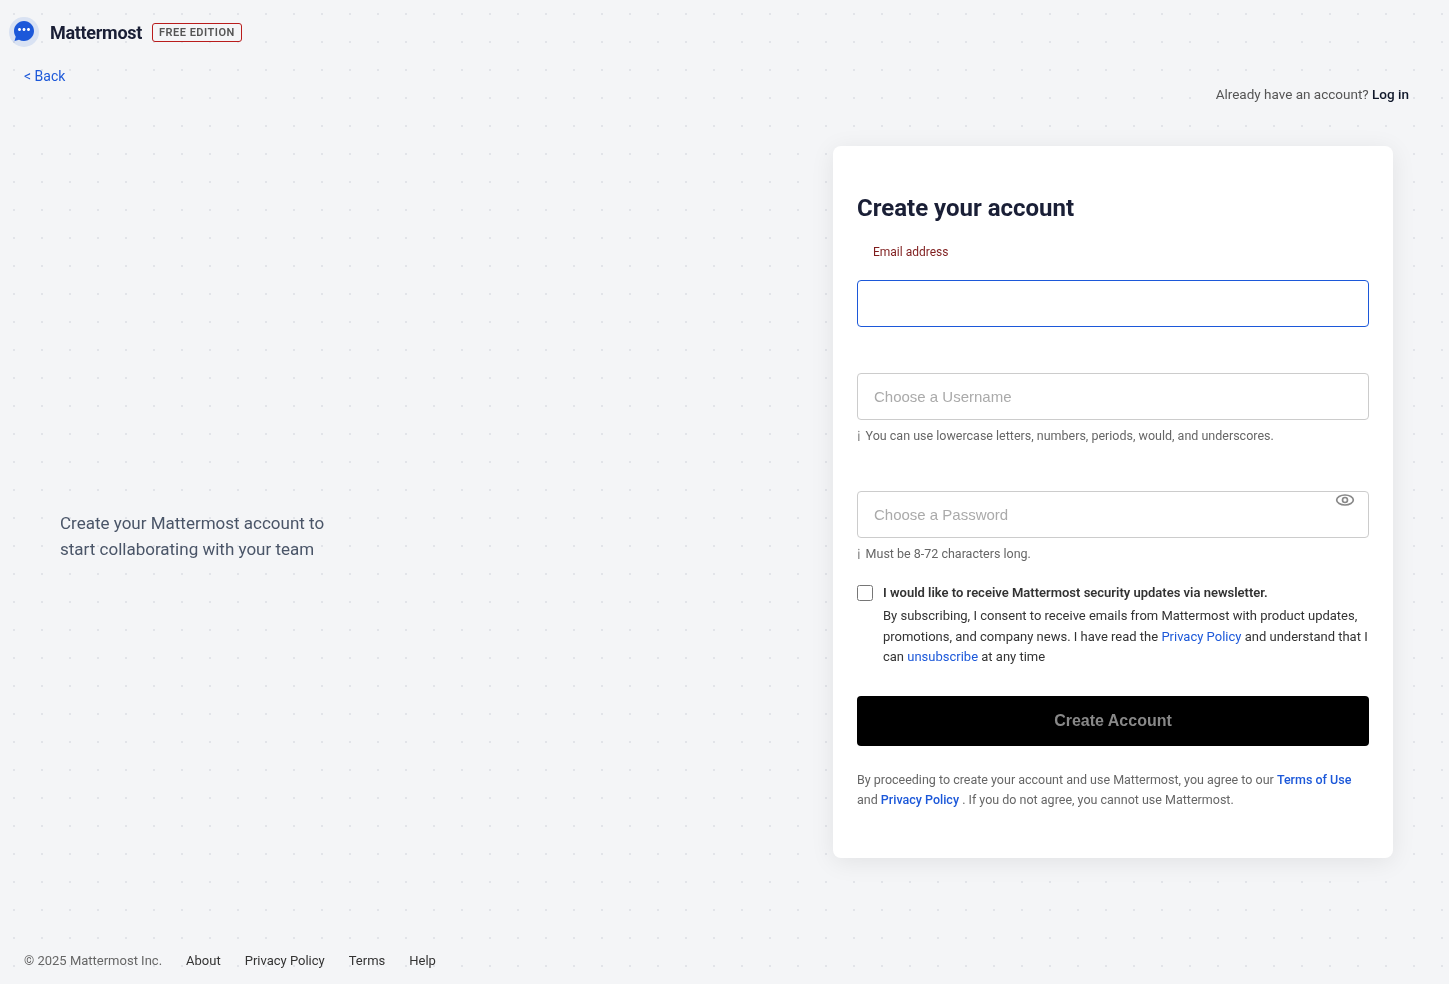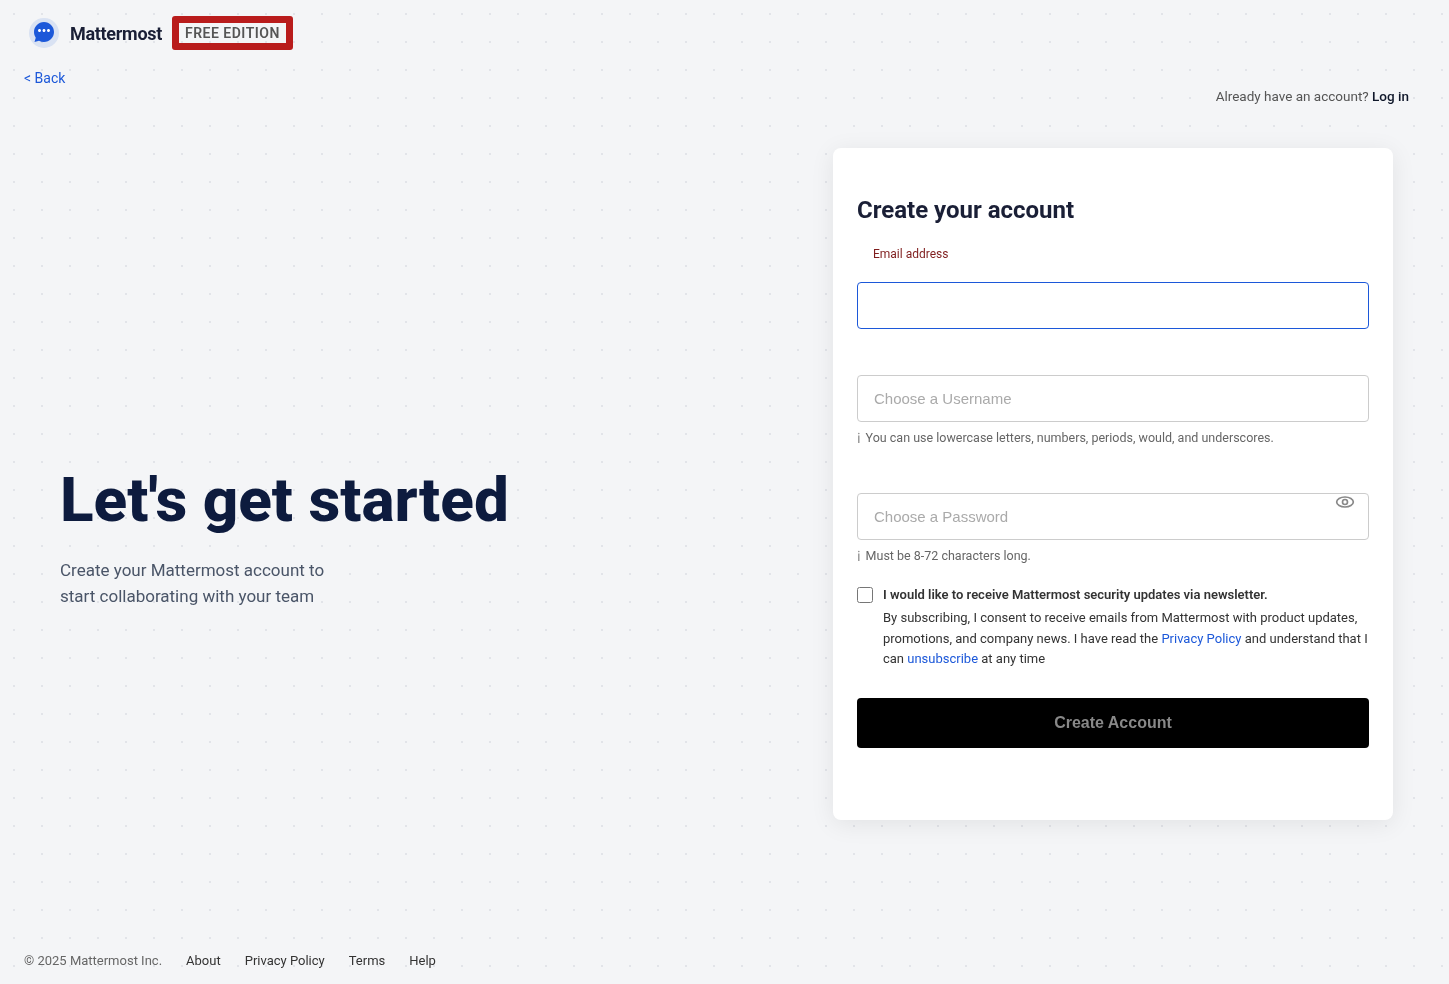--- a/index.html
+++ b/index.html
@@ -28,21 +28,21 @@
       z-index: 1;
       min-height: 984px;
       display: flex;
       flex-direction: column;
     }
 
     
     .header {
       display: flex;
       align-items: center;
-      padding: 16px 28px;
+      padding: 16px 8px;
       background: transparent;
     }
 
     .logo-area {
       display: flex;
       align-items: center;
       gap: 10px;
     }
 
     .logo-icon {
@@ -51,24 +51,24 @@
     }
 
     .logo-name {
       font-size: 18px;
       font-weight: 700;
       color: #1a1f36;
       letter-spacing: -0.3px;
     }
 
     .edition-badge {
-      font-size: 14px;
+      font-size: 11px;
       font-weight: 600;
       color: #555;
-      border: 7px solid #b91c1c;
+      border: 1px solid #b91c1c;
       border-radius: 3px;
       padding: 2px 6px;
       letter-spacing: 0.5px;
     }
 
     
     .back-link {
       padding: 4px 24px 12px 24px;
       display: flex;
       align-items: center;
@@ -323,21 +323,20 @@
   </div>
 
   <div class="main-content">
 
     <div class="already-account">
       <span>Already have an account?</span>
       <a href="#">Log in</a>
     </div>
 
     <div class="left-panel">
-      <h1 class="hero-title">Let's get started</h1>
       <p class="hero-subtitle">Create your Mattermost account to start collaborating with your team</p>
     </div>
 
     <div class="right-panel">
       <div class="form-card">
         <h2 class="form-title">Create your account</h2>
 
         
         <div class="form-group">
           <label>Email address</label>
@@ -385,20 +384,27 @@
               <a href="#">unsubscribe</a>
               <span> at any time</span>
             </span>
           </label>
         </div>
 
         
         <button class="create-btn" disabled="">Create Account</button>
 
         
+        <p class="terms-text">
+          <span>By proceeding to create your account and use Mattermost, you agree to our </span>
+          <a href="#">Terms of Use</a>
+          <span> and </span>
+          <a href="#">Privacy Policy</a>
+          <span>. If you do not agree, you cannot use Mattermost.</span>
+        </p>
       </div>
     </div>
   </div>
 
   <div class="footer">
     <span>© 2025 Mattermost Inc.</span>
     <a href="#">About</a>
     <a href="#">Privacy Policy</a>
     <a href="#">Terms</a>
     <a href="#">Help</a>

